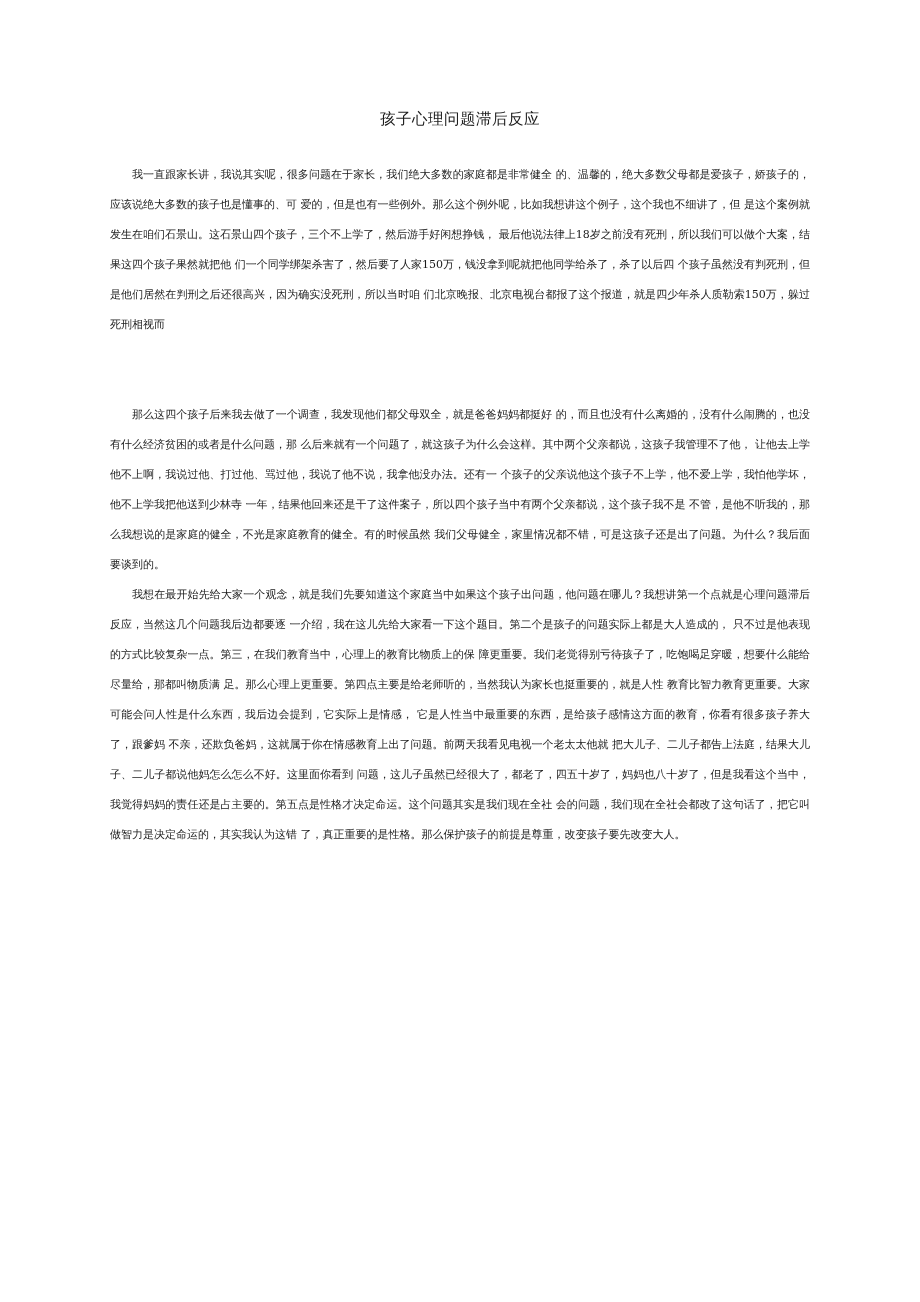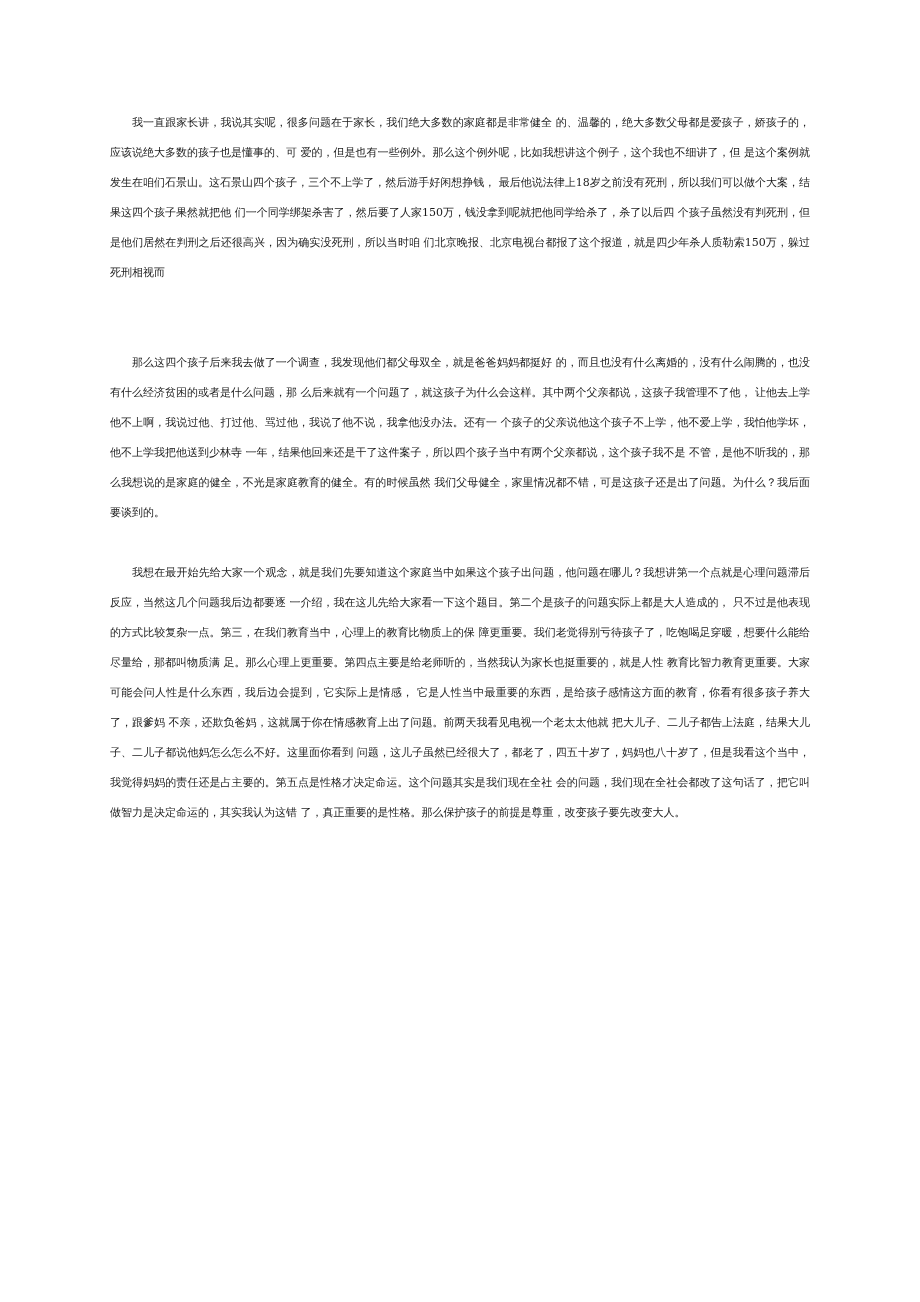--- a/index.html
+++ b/index.html
@@ -41,28 +41,29 @@
     line-height: 30px;
     text-align: justify;
     text-justify: inter-character;
     text-indent: 2em;
     margin: 0;
     color: #1a1a1a;
     word-break: break-all;
     white-space: pre-wrap;
   }
   .para-gap-large { margin-bottom: 60px; }
-  .para-gap-small { margin-bottom: 30px; }
+  .para-gap-small { }
 </style>
 </head>
 <body>
 
 <div class="page">
   <div class="content">
 
+    <div class="doc-title">孩子心理问题滞后反应</div>
 
     <p class="para para-gap-large">我一直跟家长讲，我说其实呢，很多问题在于家长，我们绝大多数的家庭都是非常健全 的、温馨的，绝大多数父母都是爱孩子，娇孩子的，应该说绝大多数的孩子也是懂事的、可 爱的，但是也有一些例外。那么这个例外呢，比如我想讲这个例子，这个我也不细讲了，但 是这个案例就发生在咱们石景山。这石景山四个孩子，三个不上学了，然后游手好闲想挣钱， 最后他说法律上18岁之前没有死刑，所以我们可以做个大案，结果这四个孩子果然就把他 们一个同学绑架杀害了，然后要了人家150万，钱没拿到呢就把他同学给杀了，杀了以后四 个孩子虽然没有判死刑，但是他们居然在判刑之后还很高兴，因为确实没死刑，所以当时咱 们北京晚报、北京电视台都报了这个报道，就是四少年杀人质勒索150万，躲过死刑相视而</p>
 
     <p class="para para-gap-small">那么这四个孩子后来我去做了一个调查，我发现他们都父母双全，就是爸爸妈妈都挺好 的，而且也没有什么离婚的，没有什么闹腾的，也没有什么经济贫困的或者是什么问题，那 么后来就有一个问题了，就这孩子为什么会这样。其中两个父亲都说，这孩子我管理不了他， 让他去上学他不上啊，我说过他、打过他、骂过他，我说了他不说，我拿他没办法。还有一 个孩子的父亲说他这个孩子不上学，他不爱上学，我怕他学坏，他不上学我把他送到少林寺 一年，结果他回来还是干了这件案子，所以四个孩子当中有两个父亲都说，这个孩子我不是 不管，是他不听我的，那么我想说的是家庭的健全，不光是家庭教育的健全。有的时候虽然 我们父母健全，家里情况都不错，可是这孩子还是出了问题。为什么？我后面要谈到的。</p>
 
     <p class="para">我想在最开始先给大家一个观念，就是我们先要知道这个家庭当中如果这个孩子出问题，他问题在哪儿？我想讲第一个点就是心理问题滞后反应，当然这几个问题我后边都要逐 一介绍，我在这儿先给大家看一下这个题目。第二个是孩子的问题实际上都是大人造成的， 只不过是他表现的方式比较复杂一点。第三，在我们教育当中，心理上的教育比物质上的保 障更重要。我们老觉得别亏待孩子了，吃饱喝足穿暖，想要什么能给尽量给，那都叫物质满 足。那么心理上更重要。第四点主要是给老师听的，当然我认为家长也挺重要的，就是人性 教育比智力教育更重要。大家可能会问人性是什么东西，我后边会提到，它实际上是情感， 它是人性当中最重要的东西，是给孩子感情这方面的教育，你看有很多孩子养大了，跟爹妈 不亲，还欺负爸妈，这就属于你在情感教育上出了问题。前两天我看见电视一个老太太他就 把大儿子、二儿子都告上法庭，结果大儿子、二儿子都说他妈怎么怎么不好。这里面你看到 问题，这儿子虽然已经很大了，都老了，四五十岁了，妈妈也八十岁了，但是我看这个当中， 我觉得妈妈的责任还是占主要的。第五点是性格才决定命运。这个问题其实是我们现在全社 会的问题，我们现在全社会都改了这句话了，把它叫做智力是决定命运的，其实我认为这错 了，真正重要的是性格。那么保护孩子的前提是尊重，改变孩子要先改变大人。</p>
 
   </div>
 </div>
 

